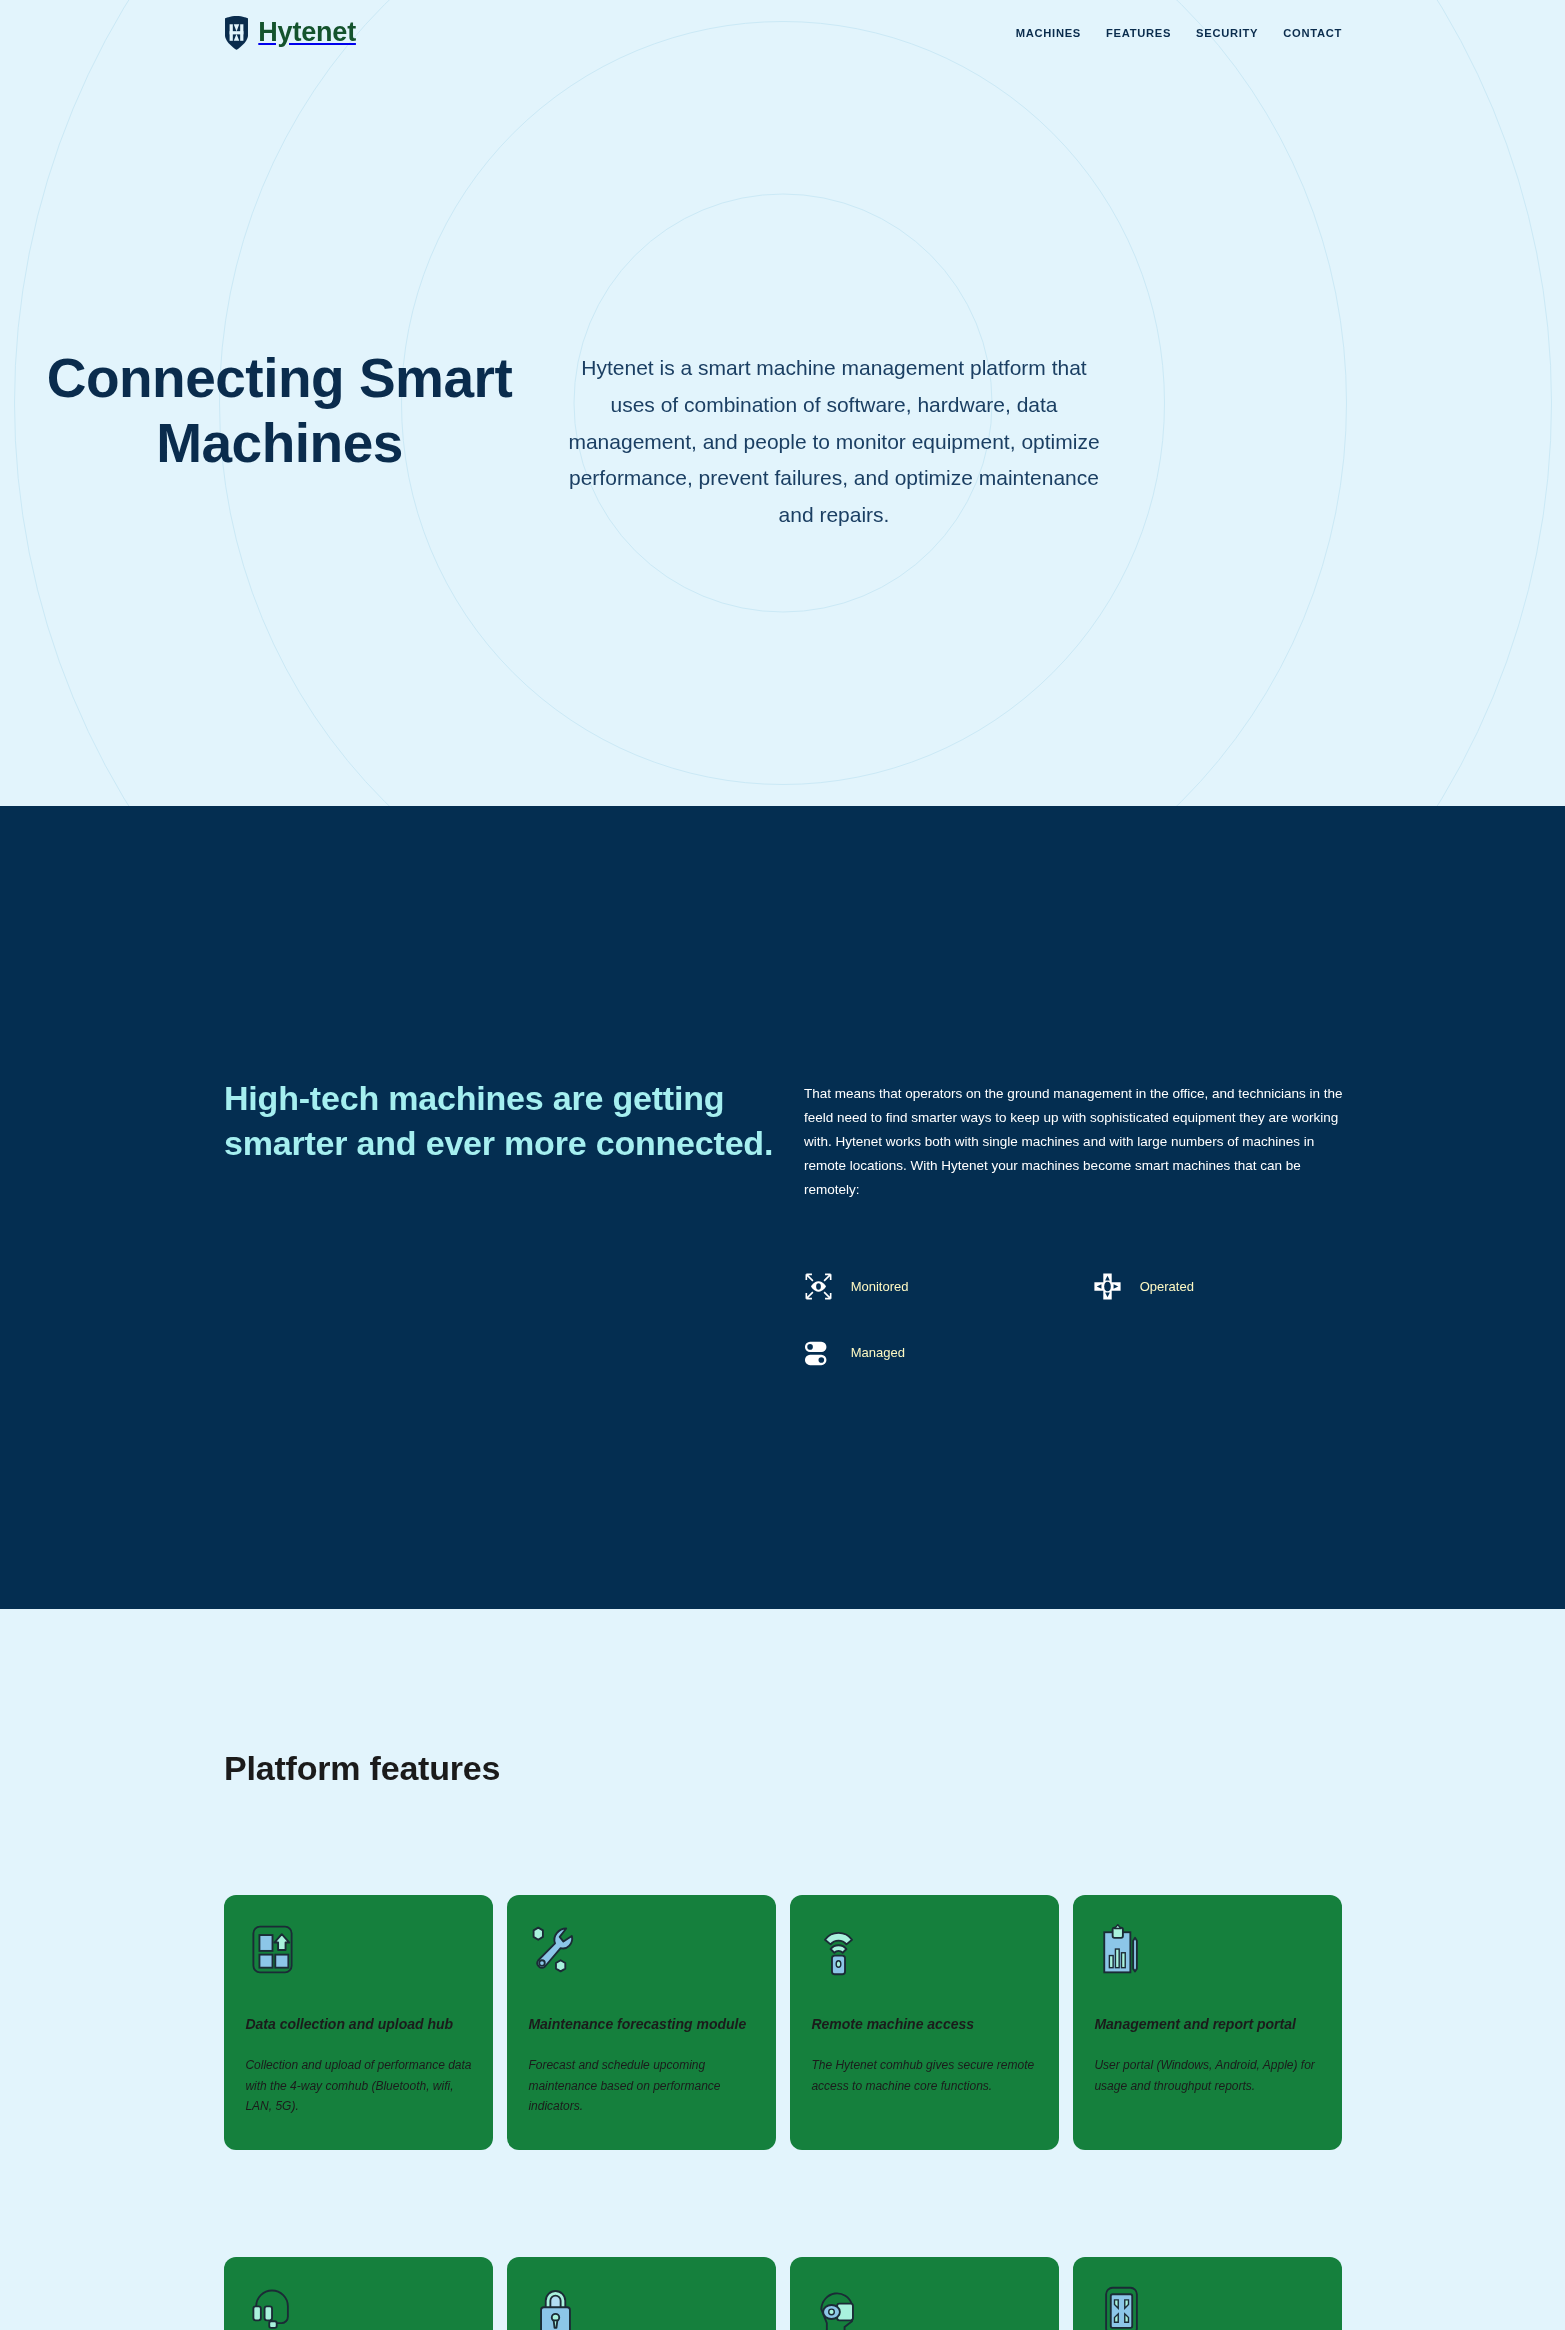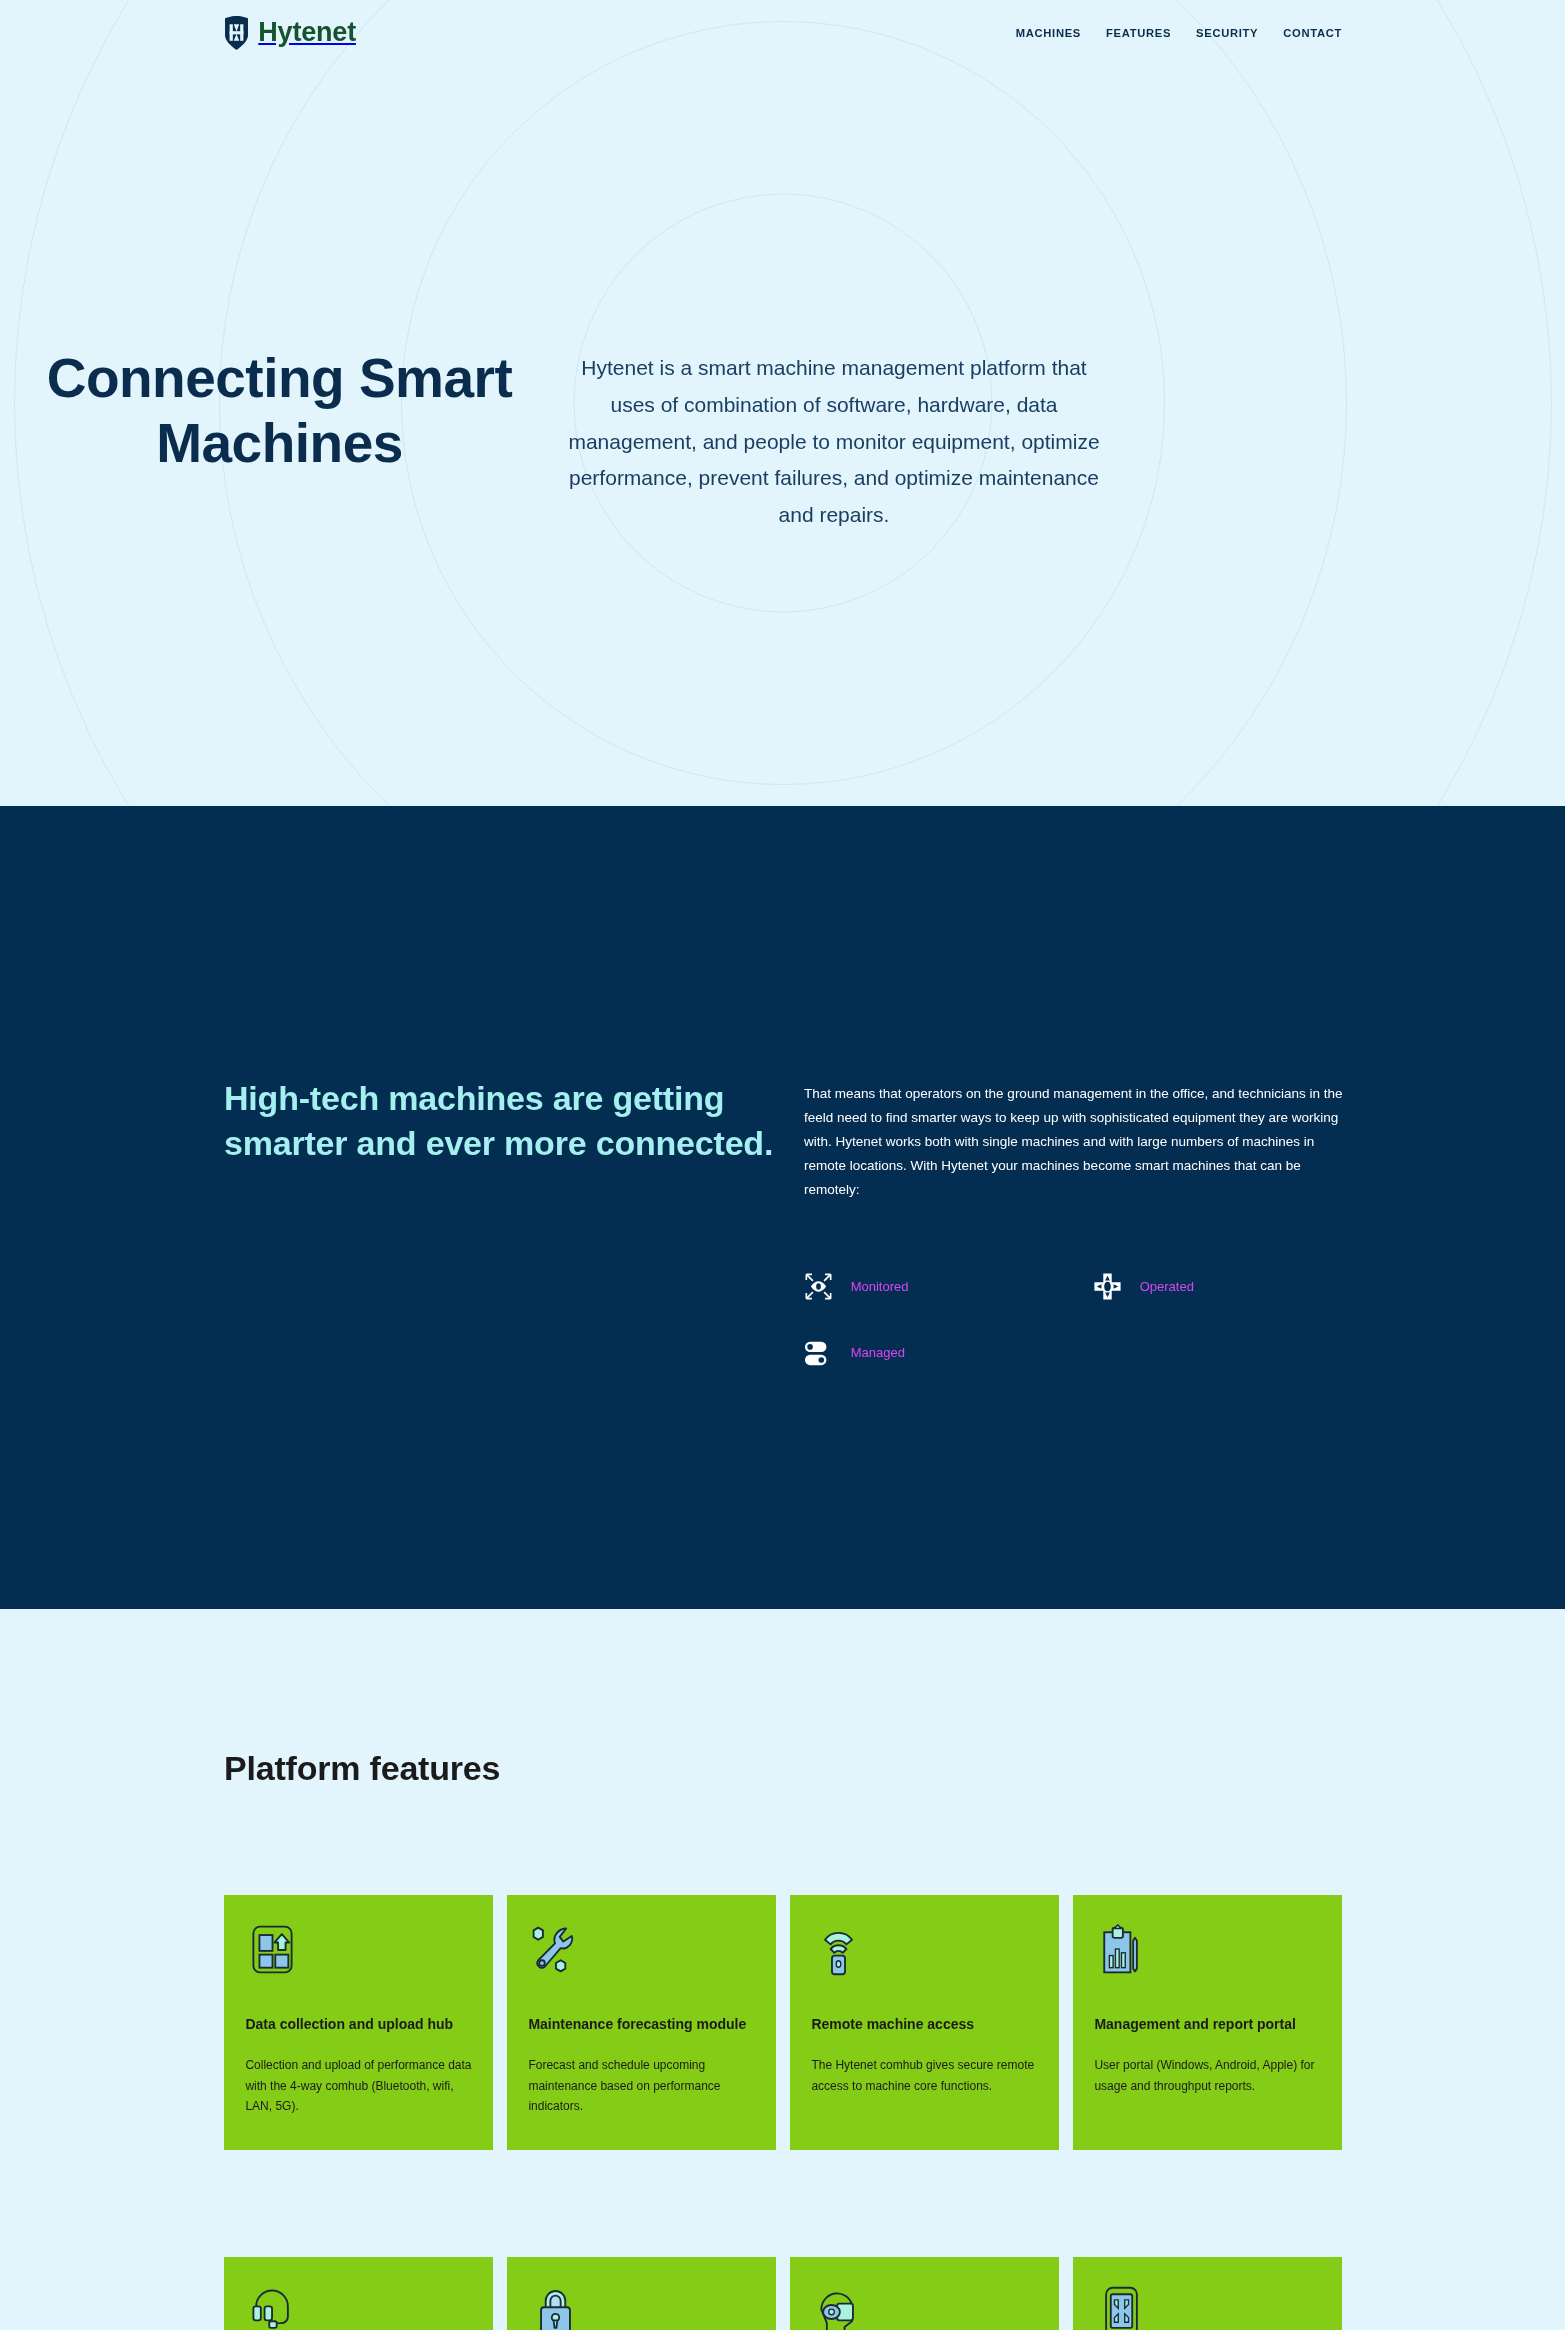--- a/index.html
+++ b/index.html
@@ -83,40 +83,41 @@
     font-size:13.5px;line-height:1.78;color:#ffffff;max-width:541px;
   }
   .caps{
     margin-top:70px;
     display:grid;
     grid-template-columns:289px 289px;
     row-gap:37px;
   }
   .cap{display:flex;align-items:center;gap:17.7px;}
   .cap svg{flex:none;}
-  .cap-label{font-size:13px;color:#d946ef;font-weight:400;}
+  .cap-label{font-size:13px;color:#fef9c3;font-weight:400;}
 
   
   .features{
     background:#e2f4fc;
     padding:140px 224px 177px 224px;
   }
   .features-title{
     font-size:34px;font-weight:700;color:#1b1b1b;letter-spacing:-0.2px;
   }
   .grid{
     margin-top:107px;
     display:grid;
     grid-template-columns:repeat(4,1fr);
     gap:14px;
   }
   .card{
-    background:#84cc16;
-    border-radius:0;
+    background:#15803d;
+    border-radius:12px;
     padding:27px 21.4px 33px 21.4px;
+    font-style:italic;
   }
   .card-icon{height:70px;display:flex;align-items:flex-start;}
   .card-title{
     margin-top:23px;
     font-size:14px;line-height:1.42;font-weight:700;color:#1b1b1b;
   }
   .card-desc{
     margin-top:20.5px;
     font-size:12px;line-height:1.72;color:#1b1b1b;
   }

